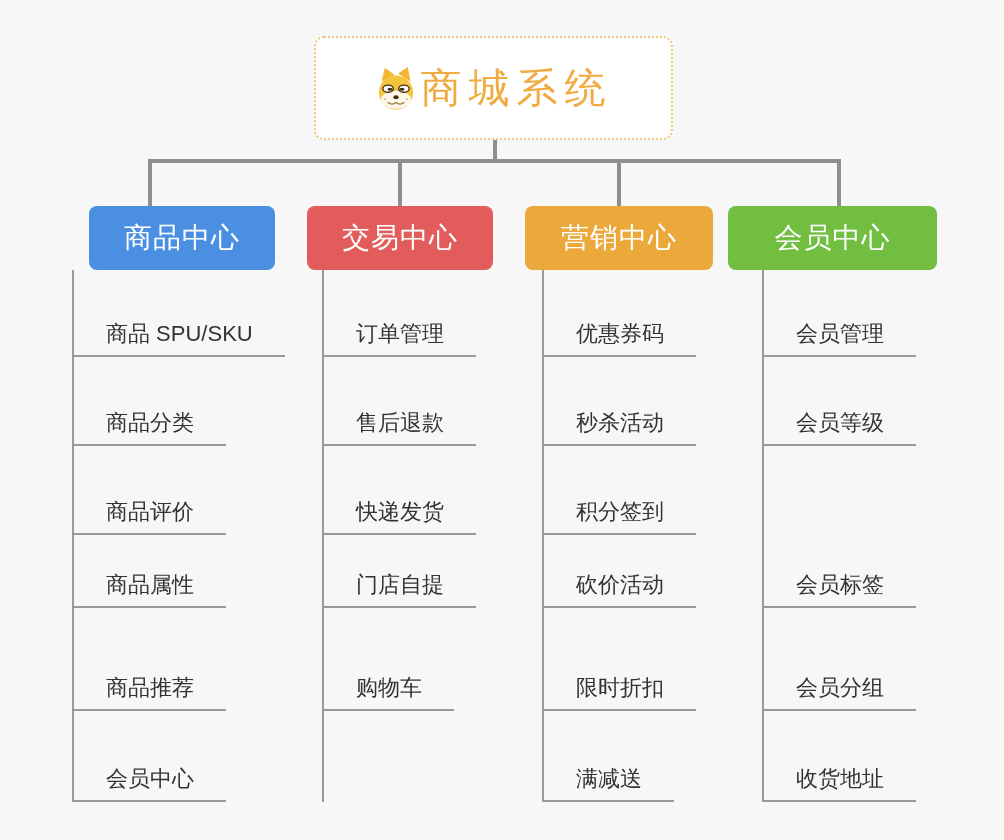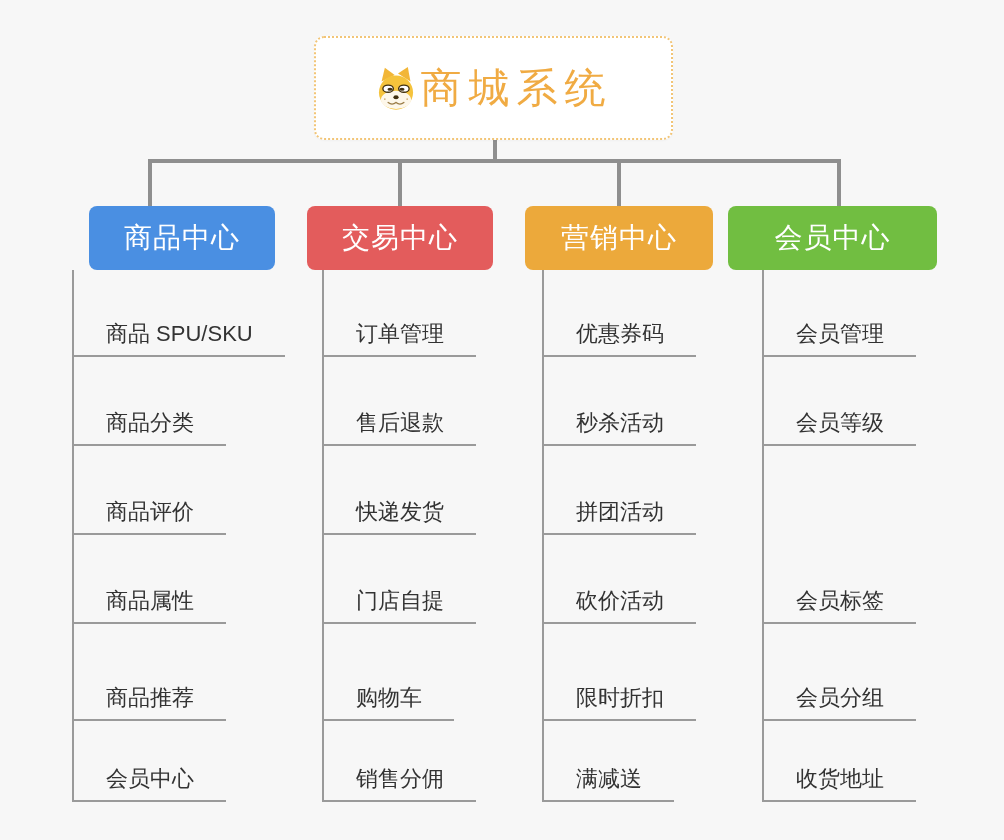--- a/index.html
+++ b/index.html
@@ -44,21 +44,21 @@
   }
   .col-0{left:72px;} .col-1{left:322px;} .col-2{left:542px;} .col-3{left:762px;}
   .child-node{
     position:absolute;left:0;
     display:inline-block;white-space:nowrap;
     font-size:22px;color:#333333;line-height:30px;
     padding:0 32px 6px 32px;
     border-bottom:2px solid #9a9a9a;
   }
   .row-0{top:49px;} .row-1{top:138px;} .row-2{top:227px;}
-  .row-3{top:316px;} .row-4{top:413px;text-align:center;} .row-5{top:494px;}
+  .row-3{top:300px;} .row-4{top:403px;text-align:center;} .row-5{top:494px;}
 </style>
 </head>
 <body>
 
 <div class="line trunk-line" style="background-color: rgb(143, 143, 143);"></div>
 <div class="line bus-line" style="background-color: rgb(143, 143, 143);"></div>
 <div class="line drop-line drop-0" style="background-color: rgb(143, 143, 143);"></div>
 <div class="line drop-line drop-1" style="background-color: rgb(143, 143, 143);"></div>
 <div class="line drop-line drop-2" style="background-color: rgb(143, 143, 143);"></div>
 <div class="line drop-line drop-3" style="background-color: rgb(143, 143, 143);"></div>
@@ -94,27 +94,26 @@
   <div class="child-node row-4">商品推荐</div>
   <div class="child-node row-5">会员中心</div>
 </div>
 
 <div class="child-column col-1">
   <div class="child-node row-0">订单管理</div>
   <div class="child-node row-1">售后退款</div>
   <div class="child-node row-3">门店自提</div>
   <div class="child-node row-2">快递发货</div>
   <div class="child-node row-4">购物车</div>
-  <div class="child-node row-5">销售分佣</div>
 </div>
 
 <div class="child-column col-2">
   <div class="child-node row-0">优惠券码</div>
   <div class="child-node row-1">秒杀活动</div>
-  <div class="child-node row-2">拼团活动</div>
+  <div class="child-node row-2">积分签到</div>
   <div class="child-node row-3">砍价活动</div>
   <div class="child-node row-4">限时折扣</div>
   <div class="child-node row-5">满减送</div>
 </div>
 
 <div class="child-column col-3">
   <div class="child-node row-0">会员管理</div>
   <div class="child-node row-1">会员等级</div>
   <div class="child-node row-3">会员标签</div>
   <div class="child-node row-4">会员分组</div>

